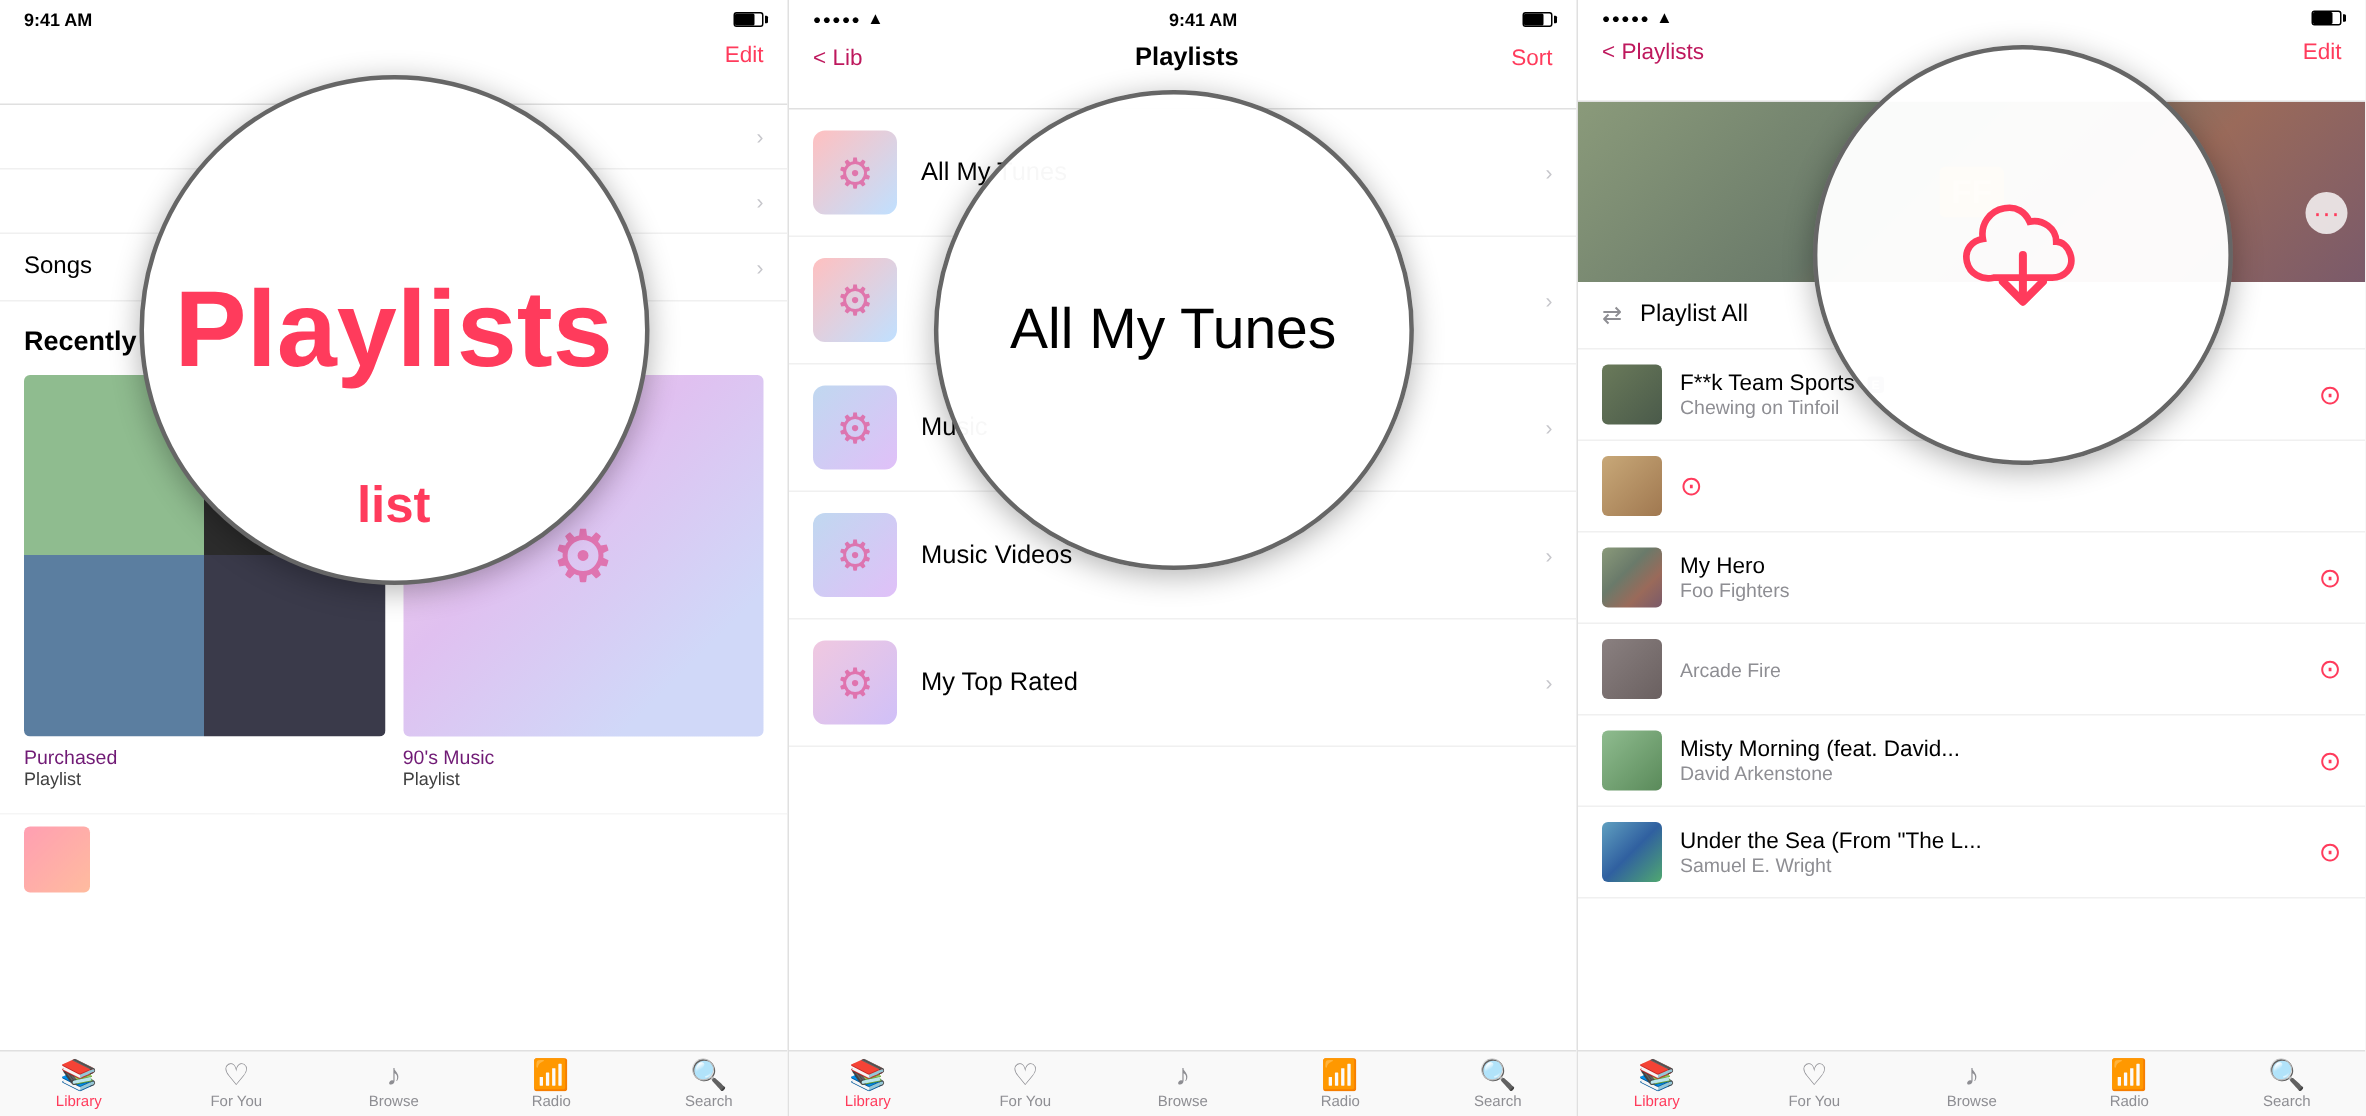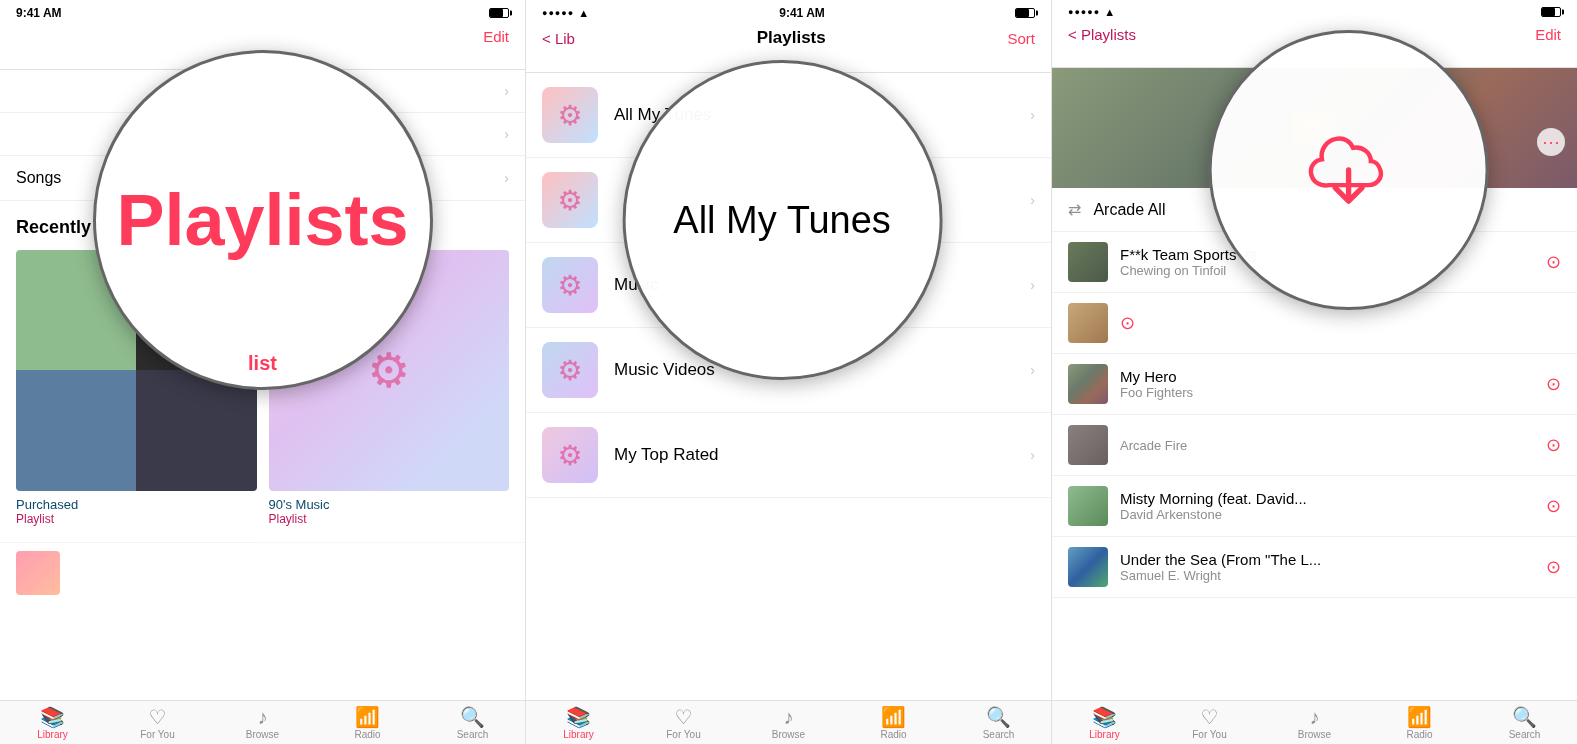--- a/index.html
+++ b/index.html
@@ -108,22 +108,22 @@
       border-radius: 4px;
       overflow: hidden;
       margin-bottom: 6px;
     }
     .collage-cell { background: #ccc; }
     .collage-cell:nth-child(1) { background: #8fbc8f; }
     .collage-cell:nth-child(2) { background: #2c2c2c; }
     .collage-cell:nth-child(3) { background: #5b7ea0; }
     .collage-cell:nth-child(4) { background: #3a3a4a; }
 
-    .album-name { font-size: 13px; font-weight: 500; color: #0c4a6e; }
-    .album-sub { font-size: 12px; color: #be185d; }
+    .album-name { font-size: 13px; font-weight: 500; color: #701a75; }
+    .album-sub { font-size: 12px; color: #404040; }
 
     
     .nineties-art {
       background: linear-gradient(135deg, #f0d0e8 0%, #e0c0f0 40%, #d0d8f8 80%);
       display: flex;
       align-items: center;
       justify-content: center;
     }
     .gear-icon-art {
       font-size: 48px;
@@ -170,24 +170,24 @@
     }
     .big-playlists {
       font-size: 72px;
       font-weight: 700;
       color: #ff3b5c;
       line-height: 1;
     }
     
     .partial-bottom-text {
       position: absolute;
-      bottom: 12px;
+      bottom: 30px;
       left: 50%;
       transform: translateX(-50%);
-      font-size: 20px;
+      font-size: 34px;
       font-weight: 700;
       color: #ff3b5c;
     }
 
     
     .tab-bar {
       display: flex;
       border-top: 1px solid #e0e0e0;
       background: #f9f9f9;
       padding: 6px 0 4px;
@@ -586,21 +586,21 @@
         <line x1="50" y1="45" x2="50" y2="78" stroke="#ff3b5c" stroke-width="6" stroke-linecap="round"></line>
         <polyline points="35,65 50,80 65,65" stroke="#ff3b5c" stroke-width="6" fill="none" stroke-linecap="round" stroke-linejoin="round"></polyline>
       </svg>
     </div>
   </div>
 
   <div style="flex:1; overflow-y:auto;">
 
     <div class="shuffle-row">
       <span class="shuffle-icon">⇄</span>
-      <span class="shuffle-label">Arcade All</span>
+      <span class="shuffle-label">Playlist All</span>
     </div>
 
     <div class="song-row">
       <div class="song-thumb thumb-tinfoil"></div>
       <div class="song-info">
         <div class="song-title">
           <span>F**k Team Sports</span>
           <span class="explicit-badge">E</span>
         </div>
         <div class="song-artist">Chewing on Tinfoil</div>

